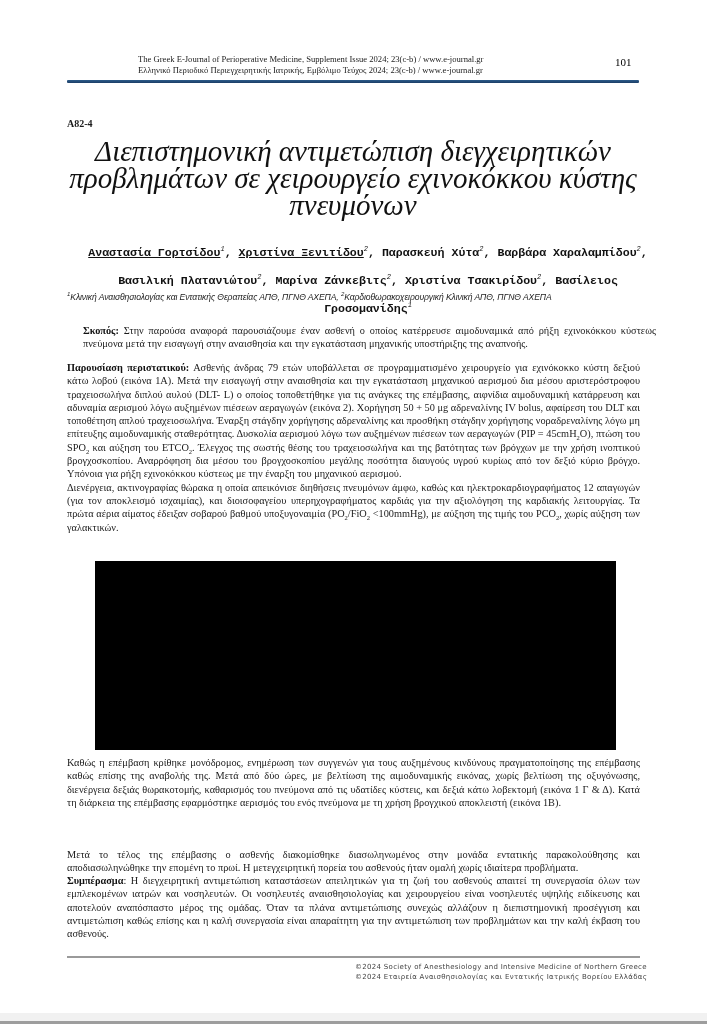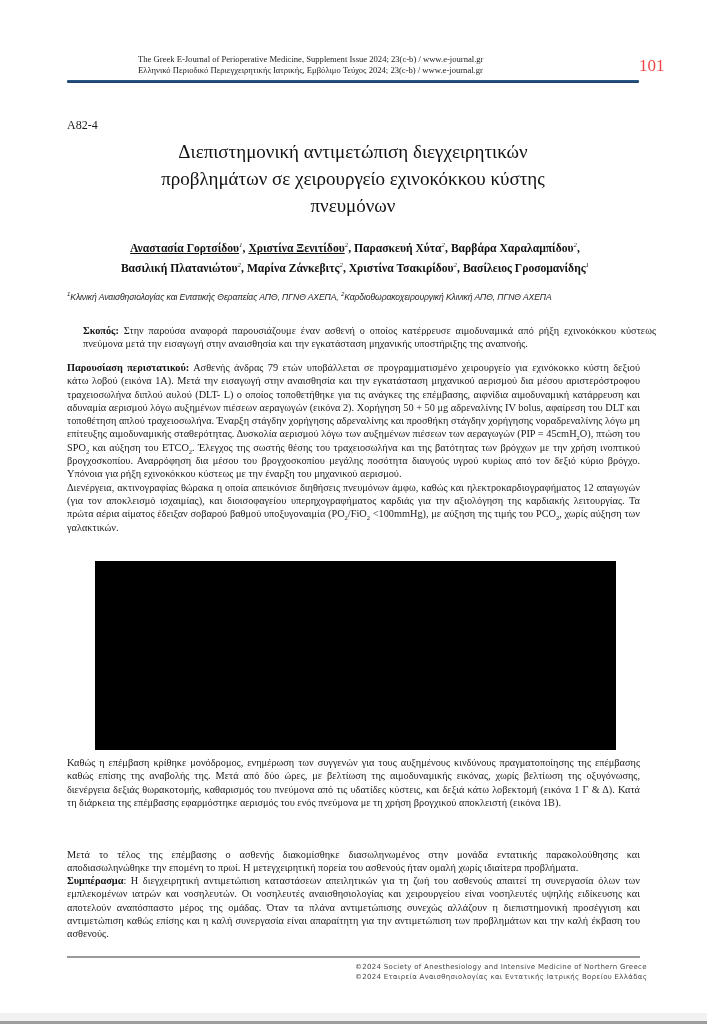--- a/index.html
+++ b/index.html
@@ -5,33 +5,33 @@
     html, body { margin: 0; padding: 0; }
     body {
       width: 707px; height: 1024px; background: #ffffff; position: relative; overflow: hidden;
       font-family: "Liberation Serif", "DejaVu Serif", serif; color: #1a1a1a;
     }
     .page { position: absolute; left: 0; top: 0; width: 592px; height: 1024px; }
     .hdr-text {
       position: absolute; left: 138px; top: 54px; width: 420px;
       font-size: 8.6px; line-height: 11px; color: #222; white-space: nowrap;
     }
-    .hdr-page { position: absolute; left: 639px; top: 56px; font-size: 17px; color: #ef4444; }
+    .hdr-page { position: absolute; left: 615px; top: 56px; font-size: 11px; color: #000000; }
     .hdr-rule {
       position: absolute; left: 67px; top: 80px; width: 572px; height: 3px;
       background: linear-gradient(#2d5b8a, #1c3e66); border-radius: 1px;
     }
-    .code { position: absolute; left: 67px; top: 118px; font-size: 12px; font-weight: normal; }
+    .code { position: absolute; left: 67px; top: 118px; font-size: 10px; font-weight: bold; }
     .title {
       position: absolute; left: 67px; top: 138px; width: 572px; text-align: center;
-      font-size: 19px; line-height: 27px; color: #111;
+      font-style: italic; font-size: 29px; line-height: 27px; color: #111;
     }
     .authors {
-      position: absolute; left: 60px; top: 237px; width: 590px; text-align: center;
-      font-size: 11.6px; line-height: 16px; font-weight: bold; color: #111;
+      position: absolute; left: 73px; top: 237px; width: 590px; text-align: center;
+      font-size: 11.6px; line-height: 24px; font-weight: bold; color: #111; font-family: Liberation Mono, monospace;
     }
     .authors .u { text-decoration: underline; }
     .authors sup { font-size: 7px; font-weight: normal; font-style: italic; }
     .affil {
       position: absolute; left: 67px; top: 291px; width: 580px;
       font-family: "Liberation Sans", sans-serif; font-style: italic; font-size: 8.6px; color: #222; letter-spacing: -0.1px;
     }
     .affil sup { font-size: 6px; }
     .body {
       position: absolute; left: 67px; width: 573px;

